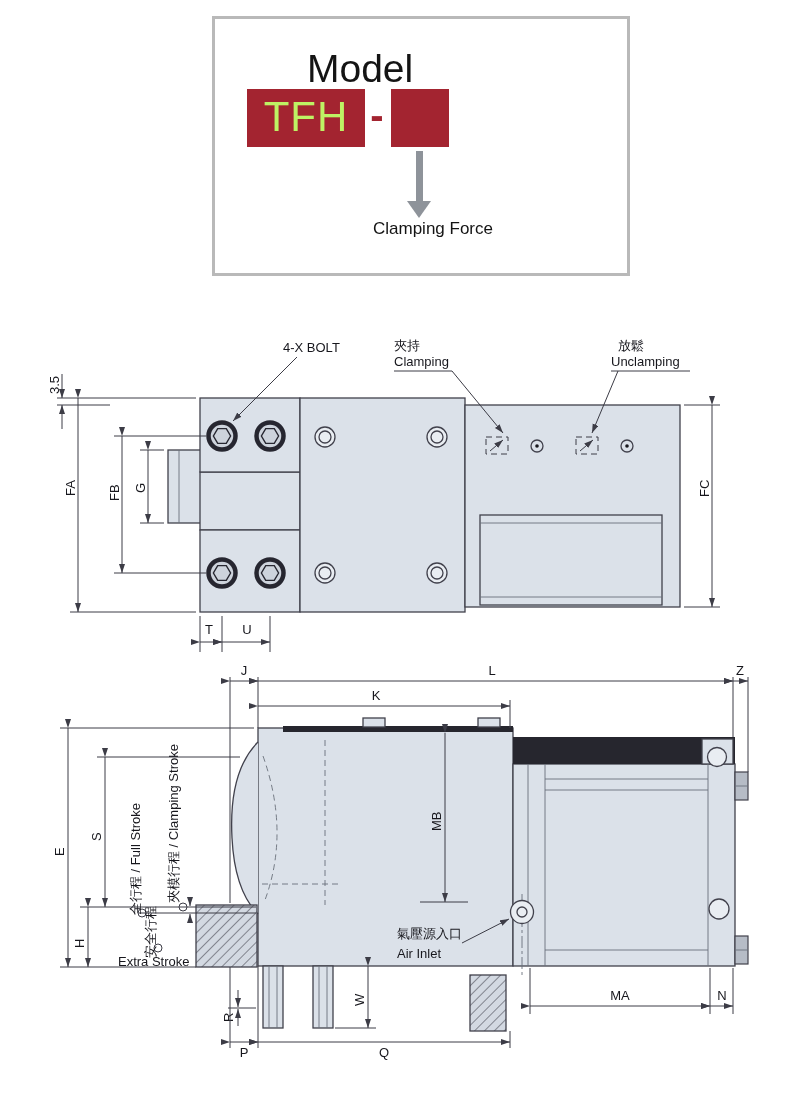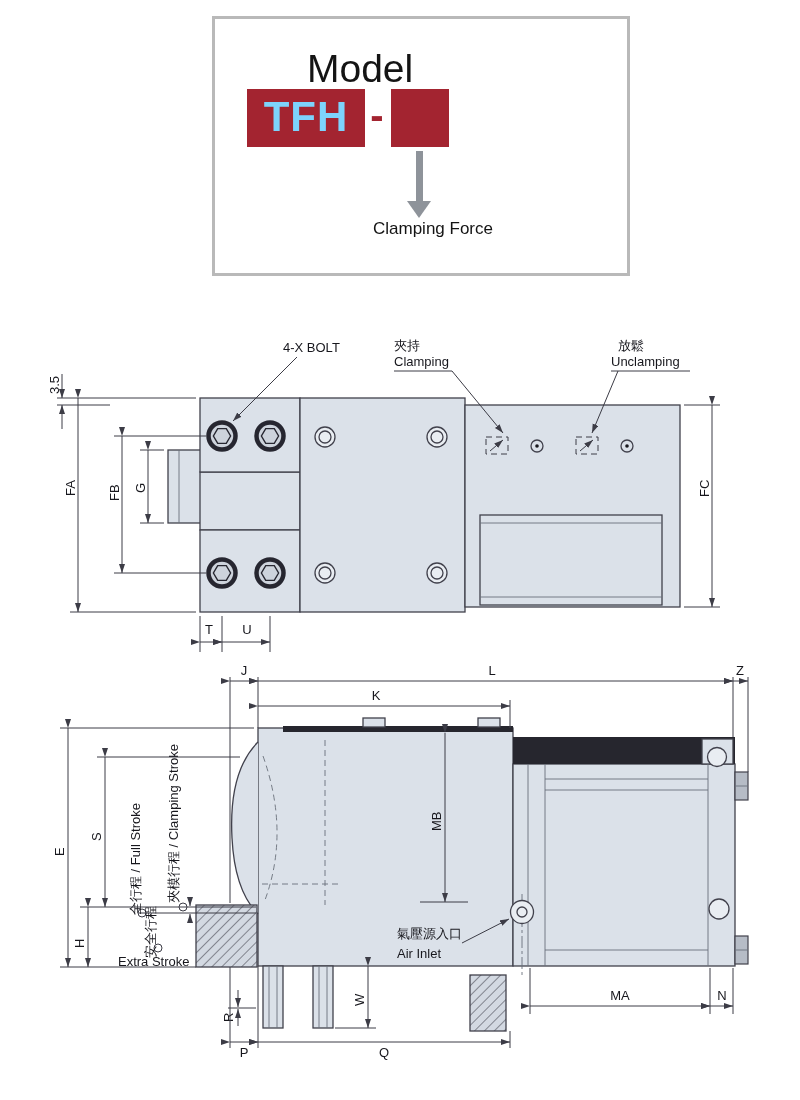--- a/index.html
+++ b/index.html
@@ -6,21 +6,21 @@
   :root { --accent-red:#a32430; --body:#dbe1e9; --ln:#41414c; --dark:#26262e; }
   html,body { background:#fff; }
   body { width:800px; height:1100px; font-family:"Liberation Sans", sans-serif; }
   .page { position:relative; width:800px; height:1100px; background:#fff; overflow:hidden; }
 
   
   .model-box { position:absolute; left:212px; top:16px; width:418px; height:260px;
                background:#fff; border:3px solid #b9b9b9; }
   .model-title { position:absolute; left:44px; top:28px; font-size:39px; color:#141414;margin-left:48px; }
   .model-code { position:absolute; left:32px; top:70px; width:118px; height:58px;
-                background:var(--accent-red); color:#7dd3fc; font-size:42px; font-weight:bold;
+                background:var(--accent-red); color:#bef264; font-size:42px; font-weight:normal;
                 text-align:center; line-height:56px; letter-spacing:1px; }
   .model-dash { position:absolute; left:148px; top:70px; width:28px; height:58px;
                 color:var(--accent-red); font-size:40px; font-weight:bold; text-align:center; line-height:52px; }
   .model-square { position:absolute; left:176px; top:70px; width:58px; height:58px; background:var(--accent-red); }
   .arrow-shaft { position:absolute; left:201px; top:132px; width:7px; height:50px; background:#8e939a; }
   .arrow-head { position:absolute; left:192px; top:182px; width:0; height:0;
                 border-left:12px solid transparent; border-right:12px solid transparent;
                 border-top:17px solid #8e939a; }
   .model-caption { position:absolute; left:158px; top:200px; font-size:17px; color:#141414; }
 

